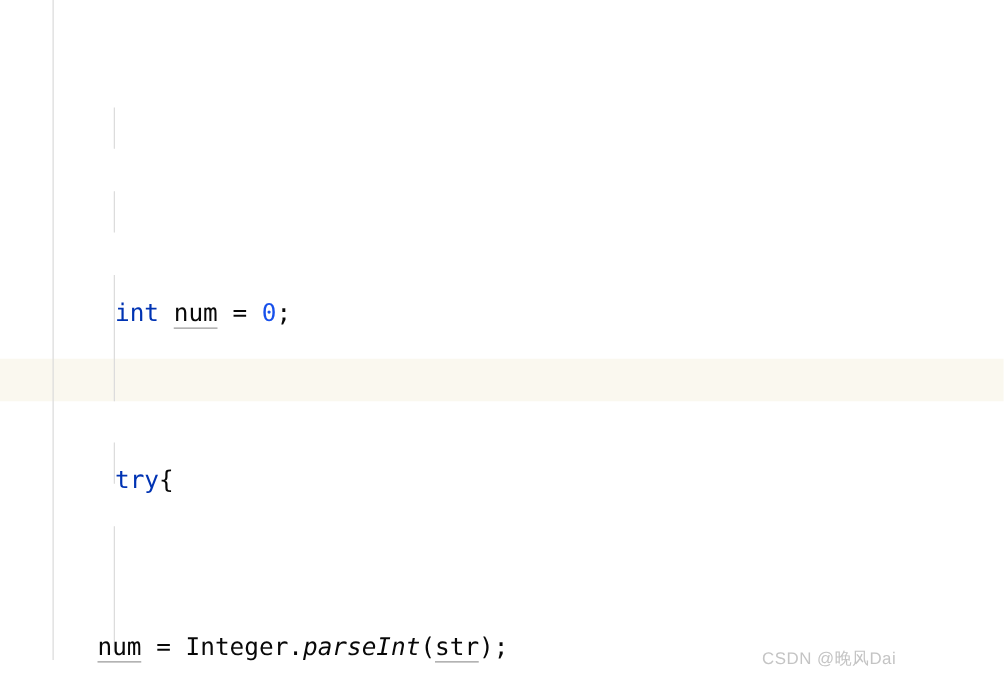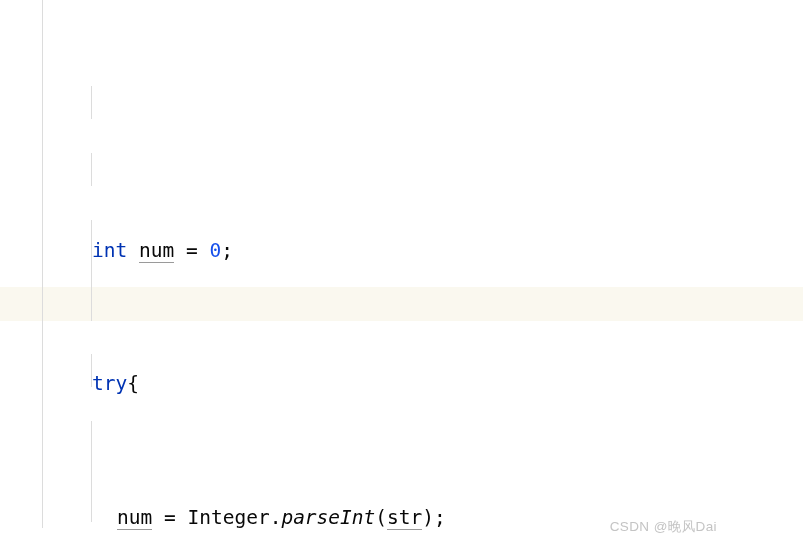--- a/index.html
+++ b/index.html
@@ -108,21 +108,21 @@
   <div class="guide nest" style="top:421px;height:101px;"></div>
 
   <div id="code">
 
     <div class="line"></div>
 
     <div class="line pad"><span class="kw">int</span><span class="plain"> </span><span class="var">num</span><span class="plain"> = </span><span class="num">0</span><span class="plain">;</span></div>
 
     <div class="line pad"><span class="kw">try</span><span class="plain">{</span></div>
 
-    <div class="line pad" style="padding-left:117px;"><span class="var">num</span><span class="plain"> = </span><span class="plain">Integer.</span><span class="static-m">parseInt</span><span class="plain">(</span><span class="var">str</span><span class="plain">);</span></div>
+    <div class="line pad" style="padding-left:78px;"><span class="var">num</span><span class="plain"> = </span><span class="plain">Integer.</span><span class="static-m">parseInt</span><span class="plain">(</span><span class="var">str</span><span class="plain">);</span></div>
 
     
 
     
 
     
 
     
 
     

